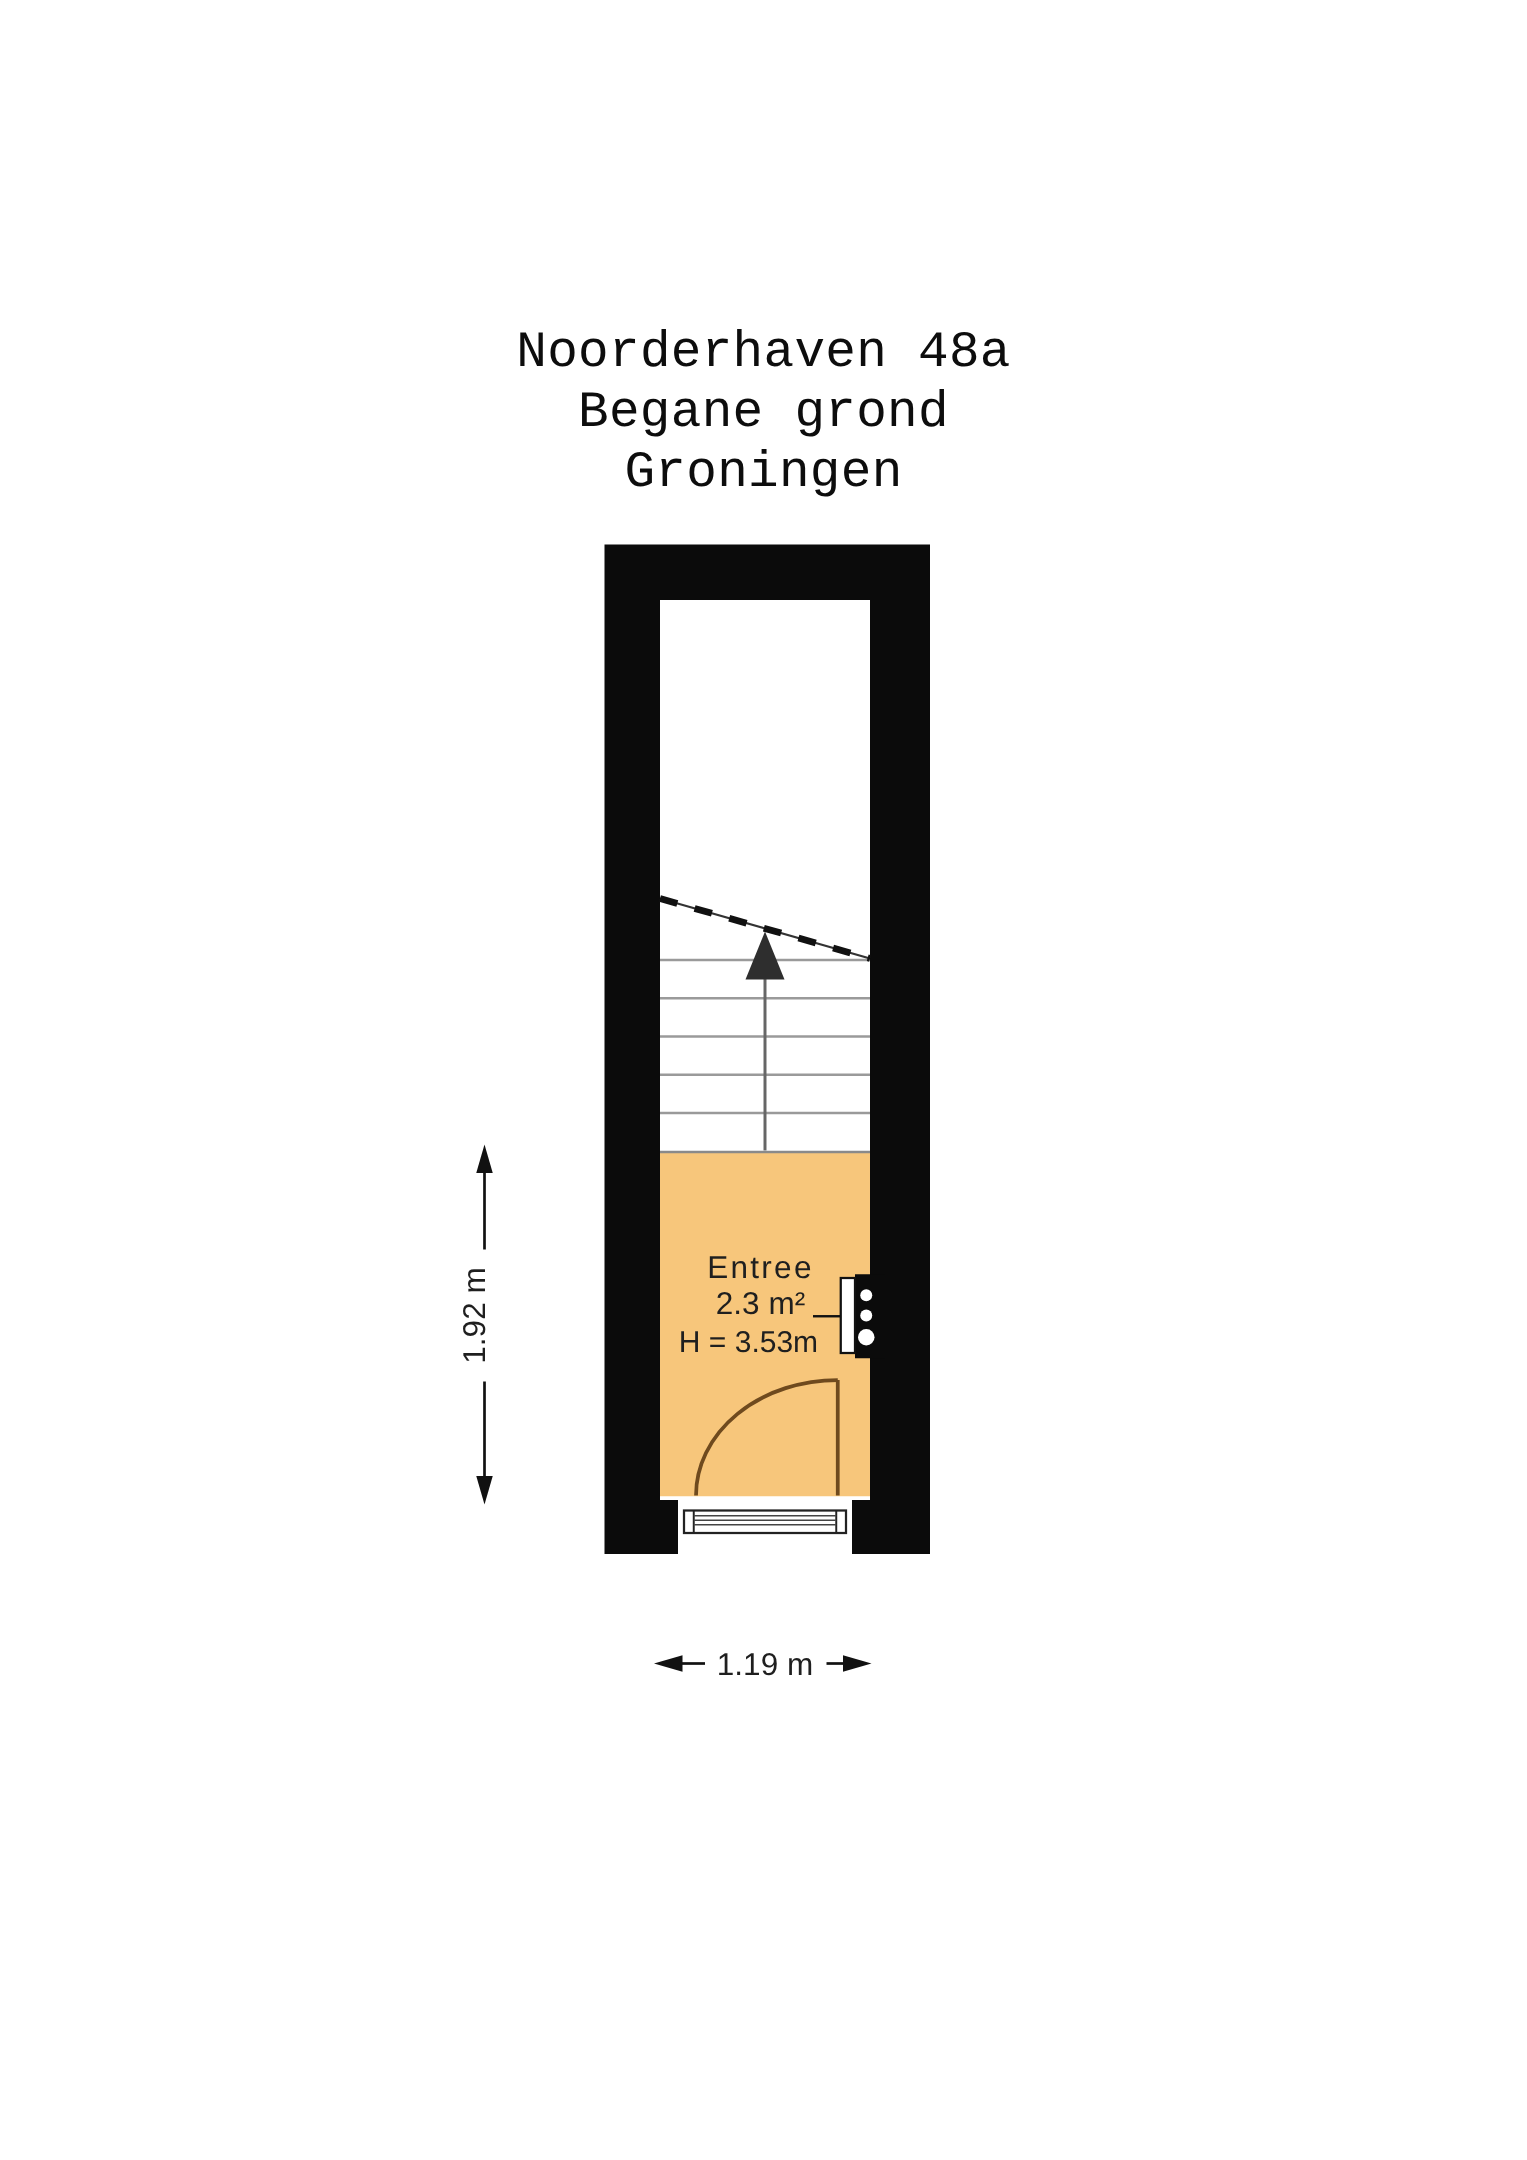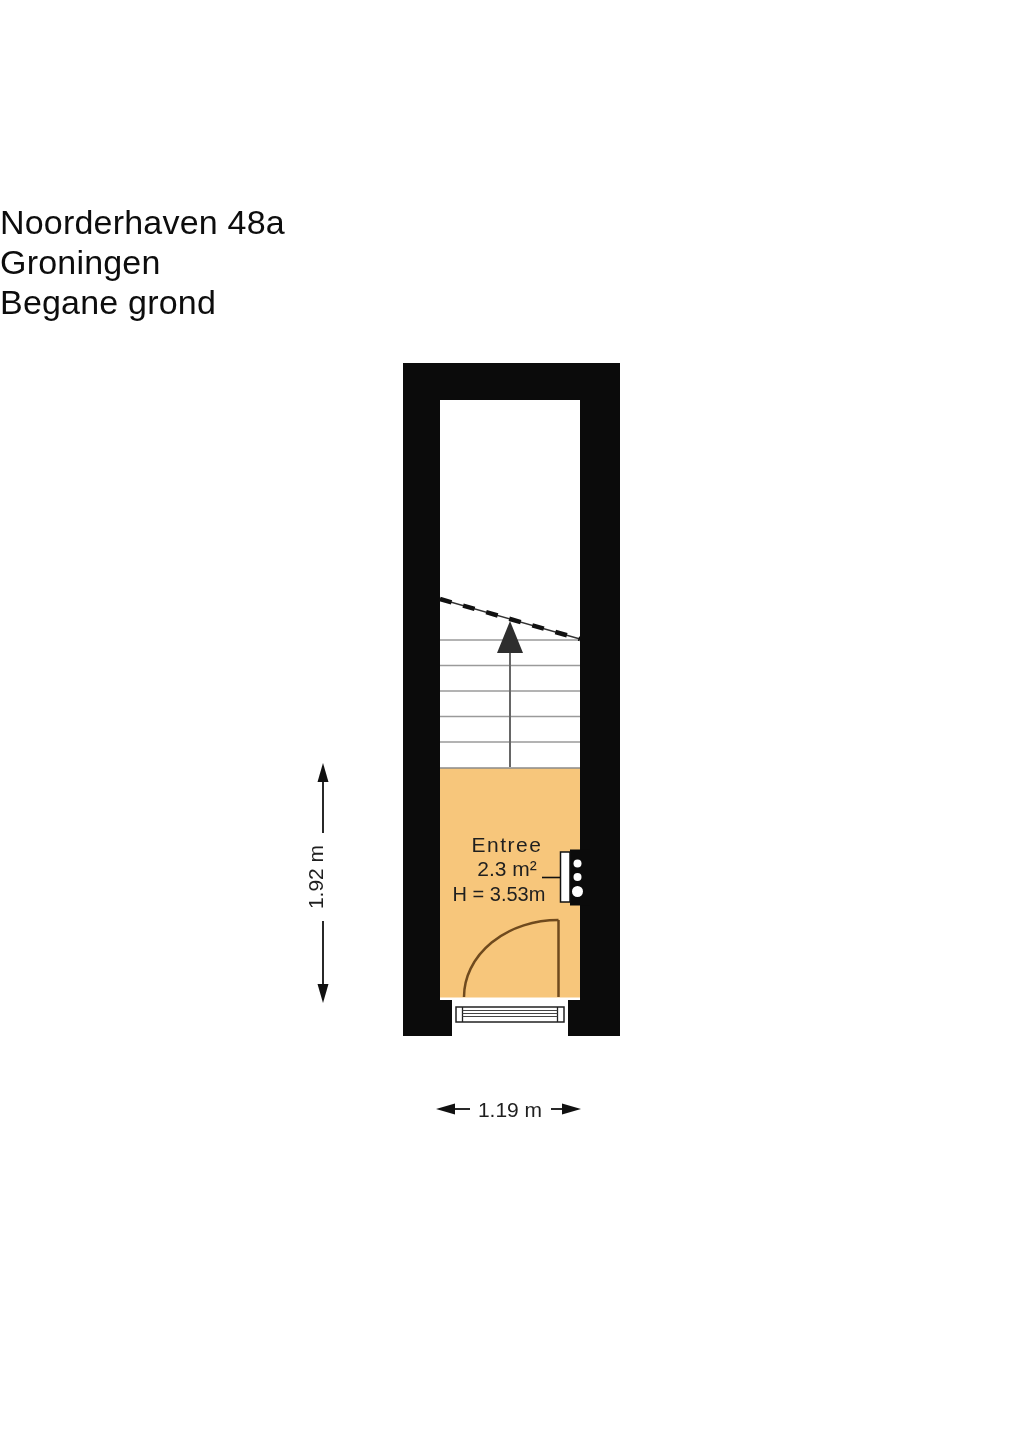--- a/index.html
+++ b/index.html
@@ -1,34 +1,34 @@
 <!DOCTYPE html>
 <html><head>
 <meta charset="utf-8">
 <style>
   html,body{margin:0;padding:0;background:#ffffff;}
   body{width:1018px;height:1440px;font-family:"Liberation Sans",sans-serif;}
   .page{position:relative;width:1018px;height:1440px;background:#fff;overflow:hidden;}
-  .title-block{position:absolute;top:202px;left:0;width:100%;text-align:left;
-    font-size:34px;line-height:40px;color:#0d0d0d;letter-spacing:.2px;}
+  .title-block{position:absolute;top:216px;left:0;width:100%;text-align:center;
+    font-size:34px;line-height:40px;color:#0d0d0d;letter-spacing:.2px;font-family:Liberation Mono, monospace;}
   .footer-block{position:absolute;top:1150px;left:0;width:100%;text-align:center;
     font-size:36px;line-height:42px;color:#0d0d0d;}
   .footer-block .line{transform:scaleX(.87);transform-origin:50% 50%;white-space:nowrap;}
   svg.plan{position:absolute;left:0;top:0;}
   svg.plan text{font-family:"Liberation Sans",sans-serif;fill:#1f1f1f;}
 </style>
 </head>
 <body>
 
 <div class="page">
 
   <div class="title-block">
     <div>Noorderhaven 48a</div>
+    <div>Begane grond</div>
     <div>Groningen</div>
-    <div>Begane grond</div>
   </div>
 
   <svg class="plan" width="1018" height="1440" viewBox="0 0 1018 1440">
 
     <rect x="403" y="363" width="217" height="673" fill="#0b0b0b"></rect>
 
     <rect x="440" y="400" width="140" height="600" fill="#ffffff"></rect>
 
     <rect x="452" y="998" width="116" height="38" fill="#ffffff"></rect>
 

